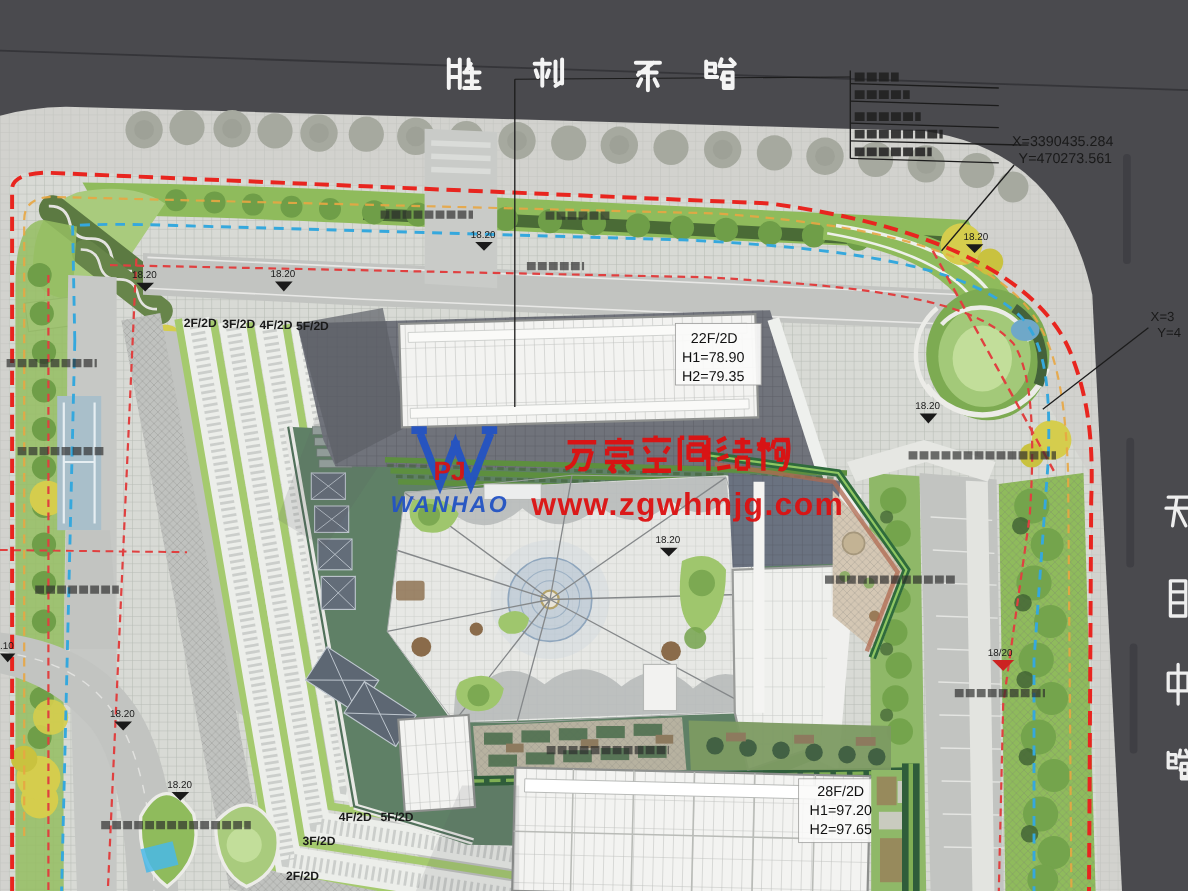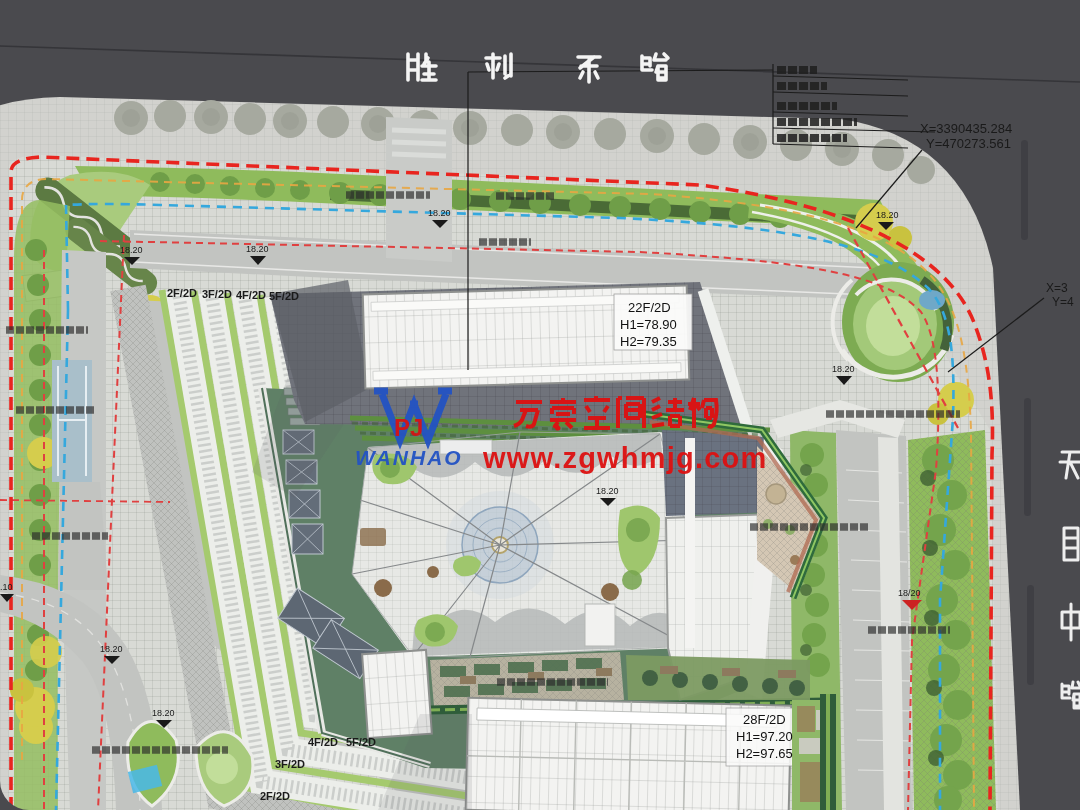--- a/index.html
+++ b/index.html
@@ -1,16 +1,16 @@
 <!DOCTYPE html>
 <html><head>
 <meta charset="utf-8">
 <style>
 html,body{margin:0;padding:0;background:#4a4a4e;}
-#page{width:1080px;height:810px;overflow:hidden;position:relative;border-radius:29px;}
+#page{width:1080px;height:810px;overflow:hidden;position:relative;}
 svg{display:block;filter:blur(0.45px);}
 text{font-family:"Liberation Sans",sans-serif;}
 </style>
 </head>
 <body>
 <div id="page">
 <svg width="1080" height="810" viewBox="0 0 1080 810">
 <defs>
 <pattern id="pgrid" width="8" height="8" patternUnits="userSpaceOnUse">
 <path d="M0 0H8M0 0V8" stroke="rgba(110,118,110,0.30)" stroke-width="1" fill="none"></path>

